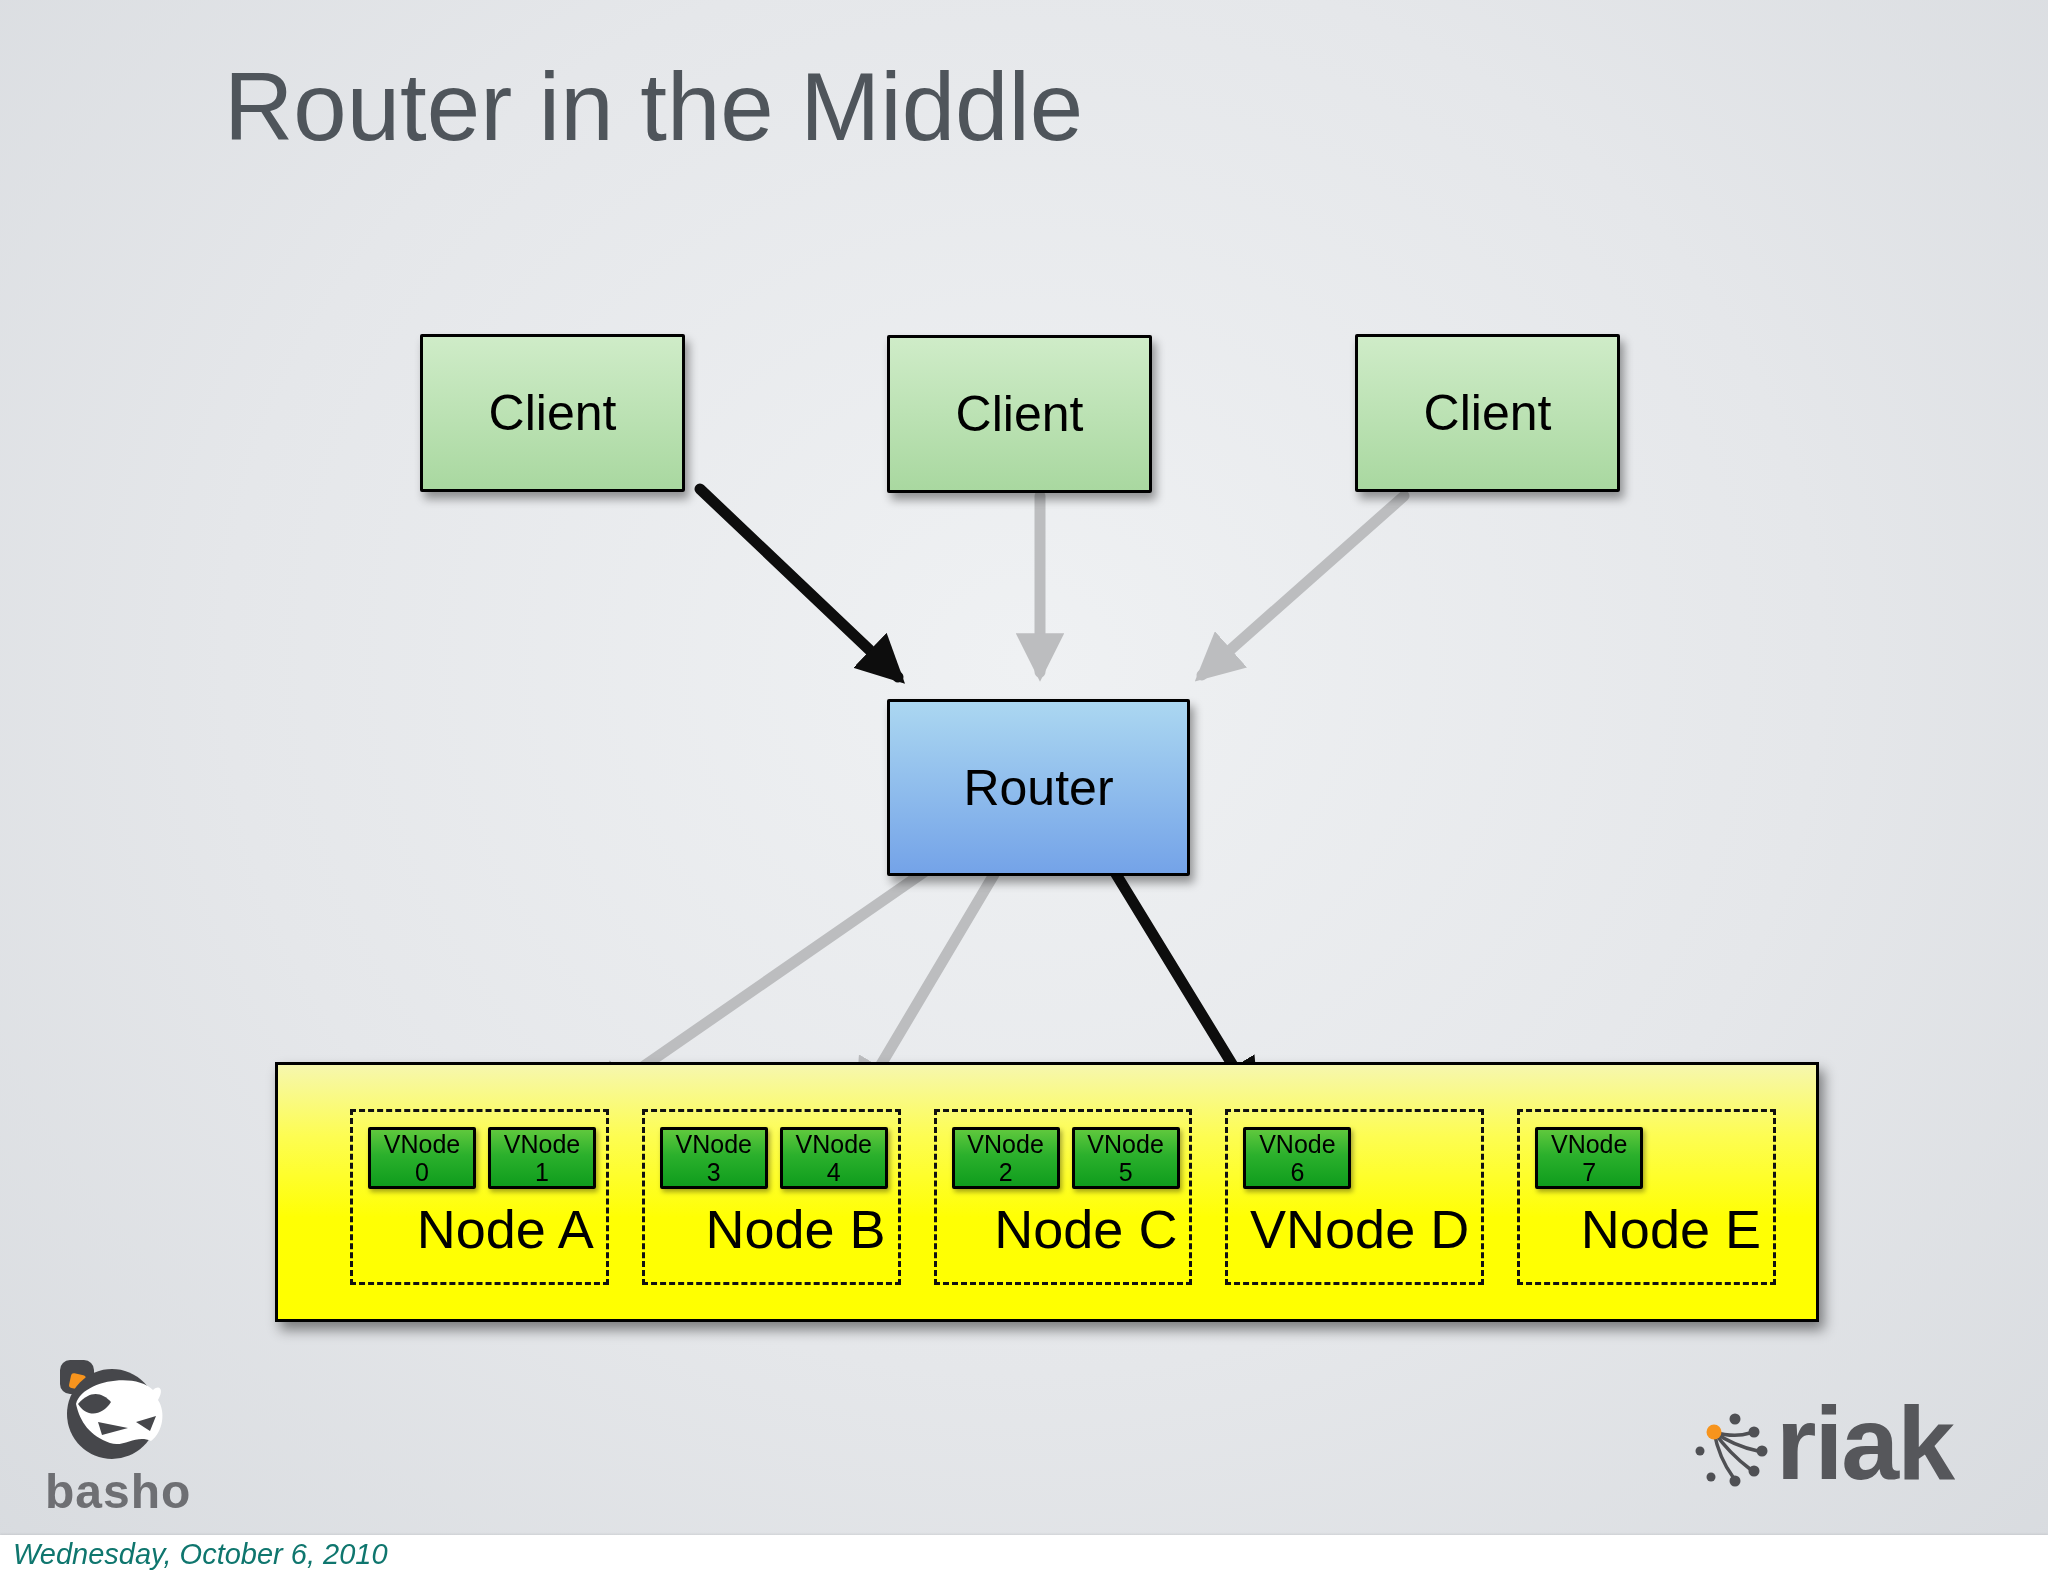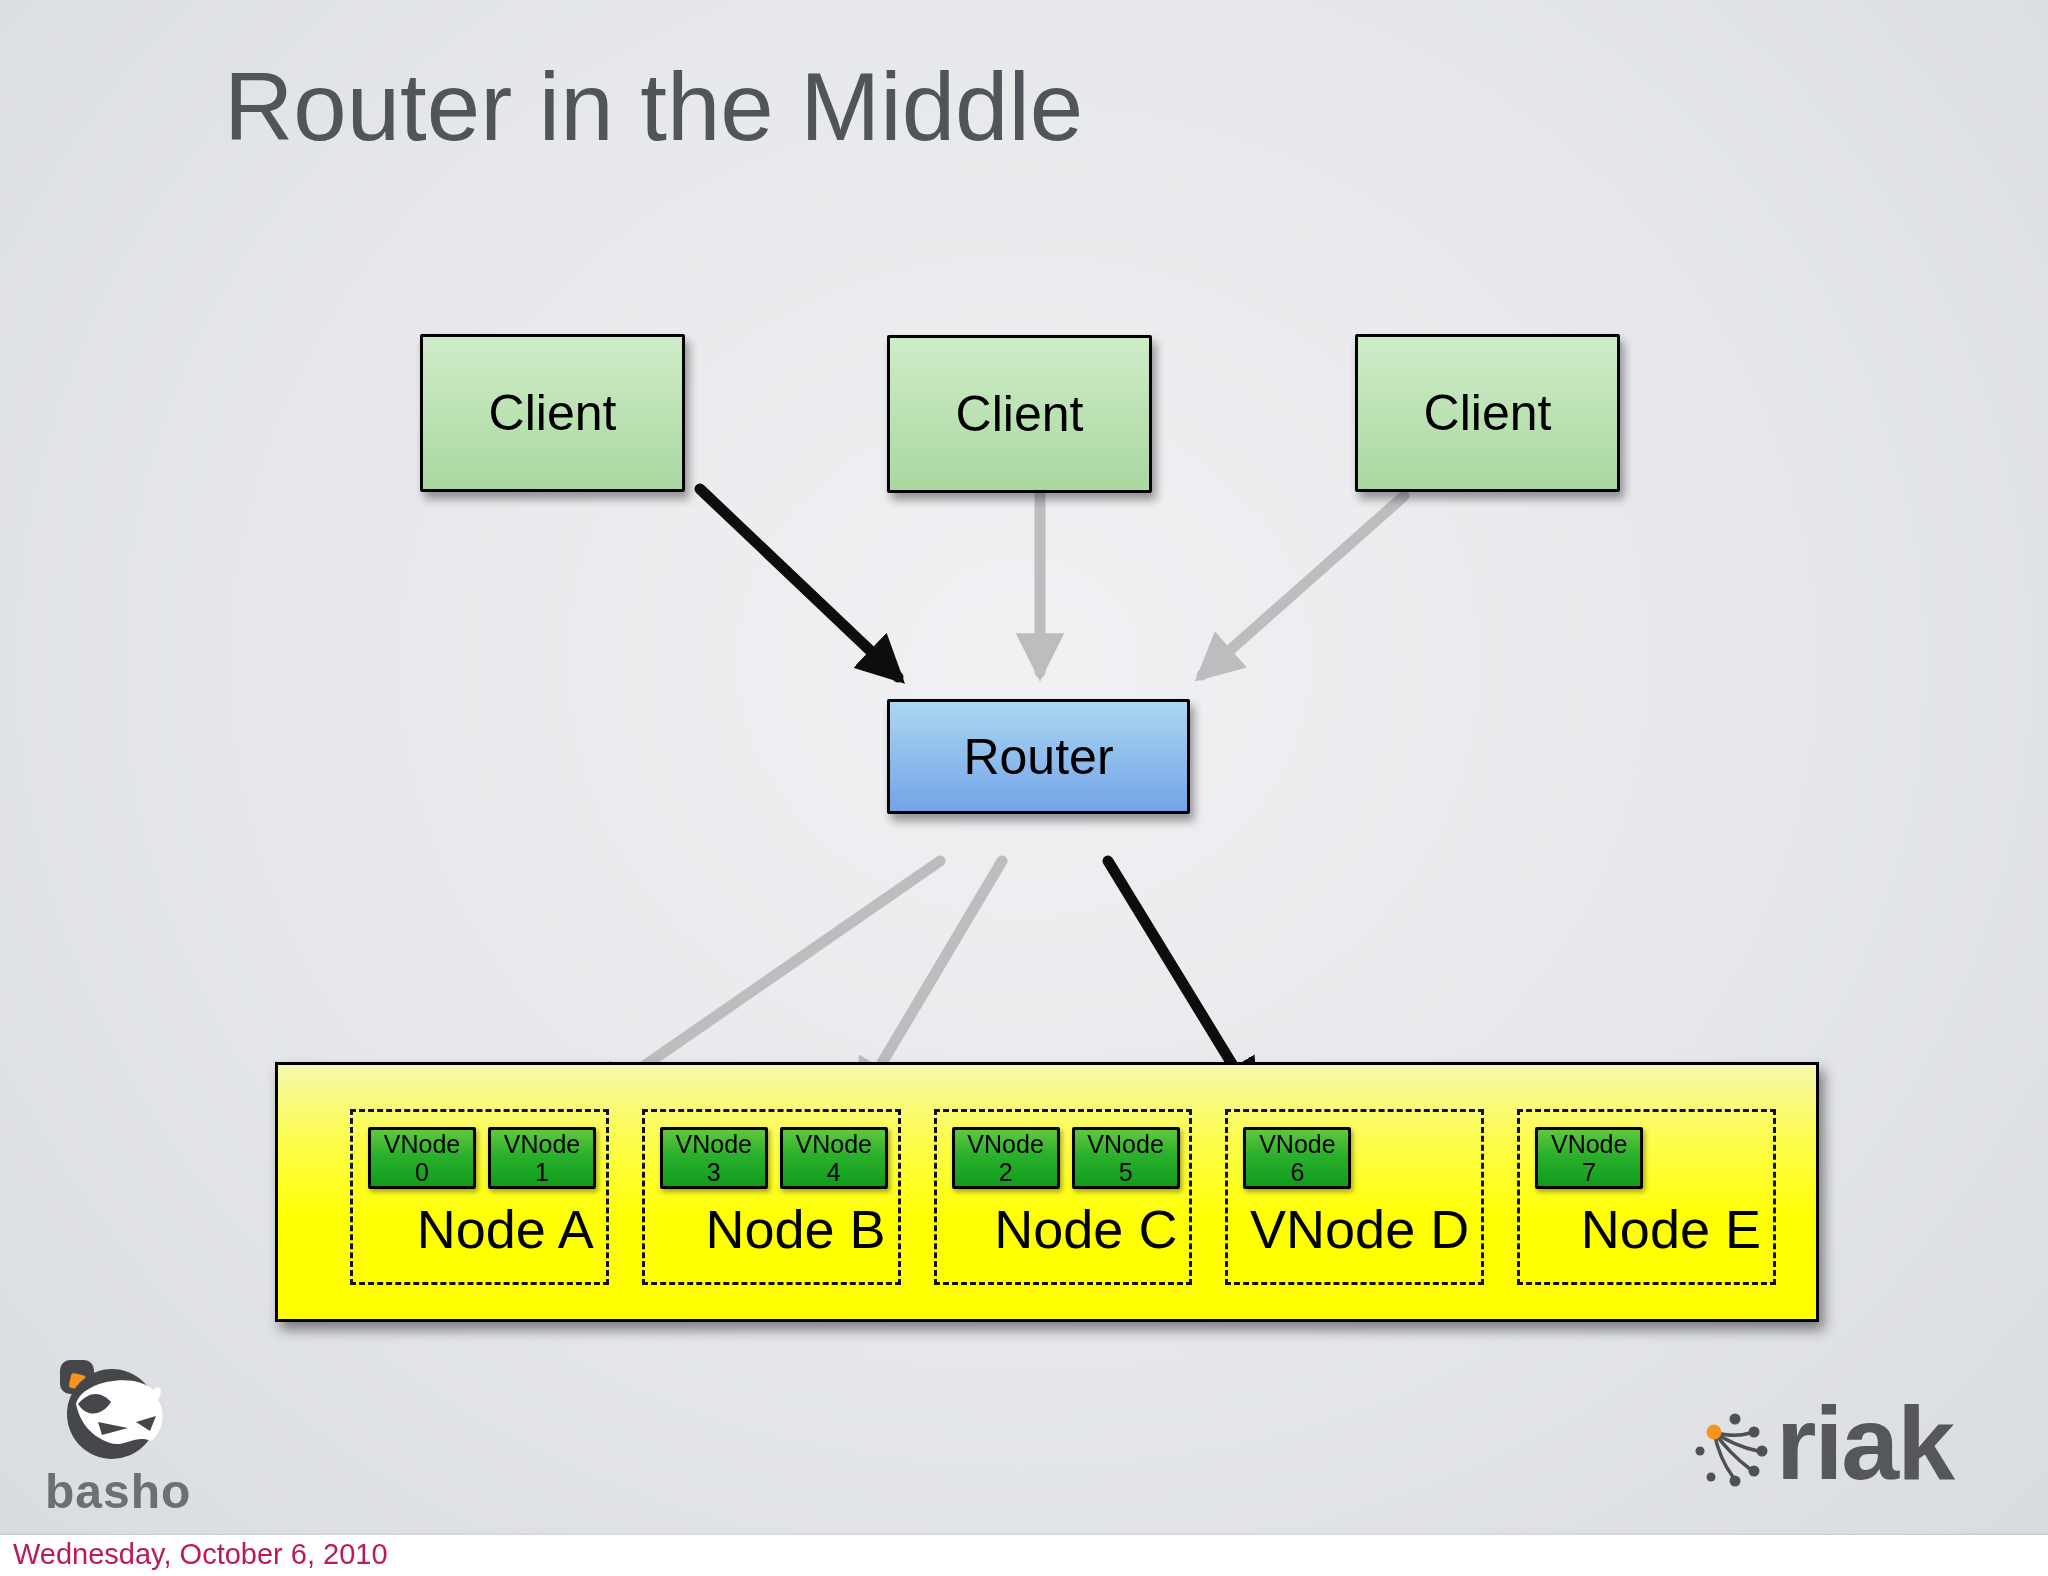--- a/index.html
+++ b/index.html
@@ -18,21 +18,21 @@
     position:absolute;box-sizing:border-box;border:3px solid #000;border-radius:2px;
     display:flex;align-items:center;justify-content:center;
     font-size:50px;font-weight:300;color:#000;
     box-shadow:4px 7px 10px rgba(0,0,0,0.38);
   }
   .client{width:265px;height:158px;background:linear-gradient(180deg,#cfecc8 0%,#a9d8a0 100%);}
   #client-1{left:420px;top:334px;}
   #client-2{left:887px;top:335px;}
   #client-3{left:1355px;top:334px;}
   .router{
-    left:887px;top:699px;width:303px;height:115px;
+    left:887px;top:699px;width:303px;height:177px;
     background:linear-gradient(180deg,#abd7f1 0%,#74a3e8 100%);
   }
   .cluster{
     position:absolute;left:275px;top:1062px;width:1544px;height:260px;
     box-sizing:border-box;border:3px solid #000;
     background:linear-gradient(180deg,#f6f7ae 0%,#fdfd52 28%,#ffff04 60%,#ffff00 100%);
     box-shadow:5px 8px 12px rgba(0,0,0,0.45);
     display:flex;gap:33px;padding:44px 40px 34px 72px;
   }
   .node{
@@ -55,21 +55,21 @@
   }
   .arrow-layer{position:absolute;left:0;top:0;width:2048px;height:1576px;pointer-events:none;}
   .basho{position:absolute;left:40px;top:1358px;width:200px;height:165px;}
   .riak{position:absolute;left:1688px;top:1384px;width:340px;height:120px;}
   .footer{
     position:absolute;left:0;right:0;bottom:0;height:41px;background:#ffffff;
     box-shadow:0 -1px 2px rgba(0,0,0,0.08);
   }
   .footer-date{
     position:absolute;left:13px;bottom:5px;
-    font-size:29px;color:#be185d;font-family:"Liberation Sans", sans-serif;
+    font-size:29px;color:#0f766e;font-family:"Liberation Sans", sans-serif;font-style:italic;
   }
 </style>
 </head>
 <body>
 
 <div class="stage">
 
   <div class="title">Router in the Middle</div>
 
   <svg class="arrow-layer" viewBox="0 0 2048 1576" xmlns="http://www.w3.org/2000/svg">

